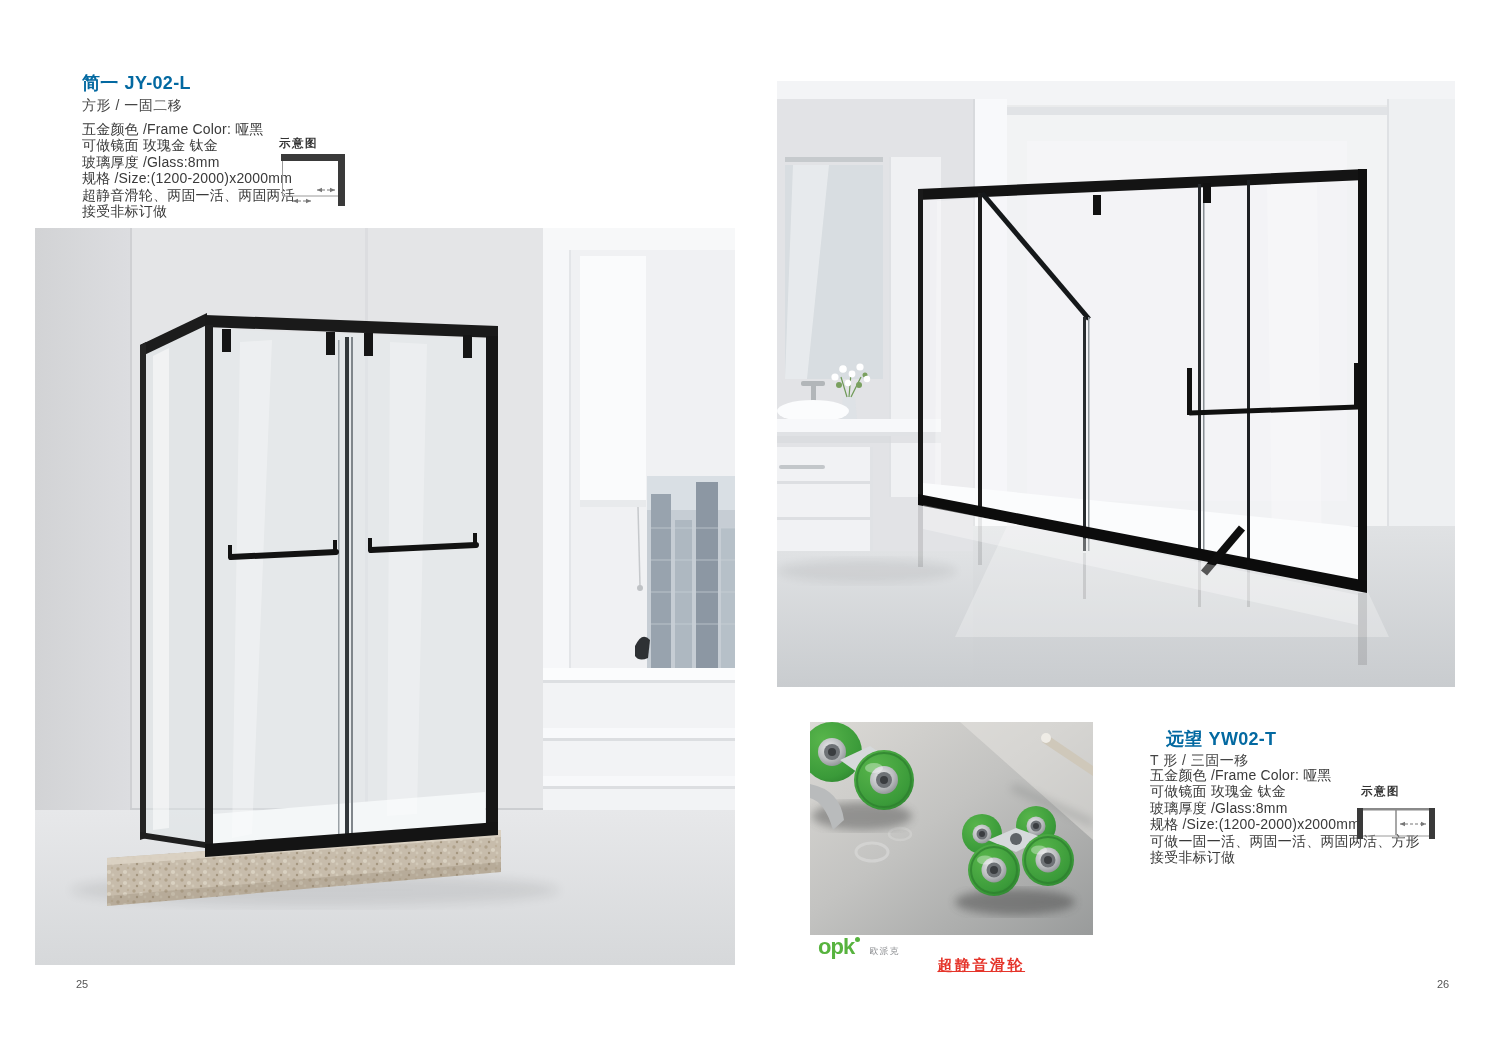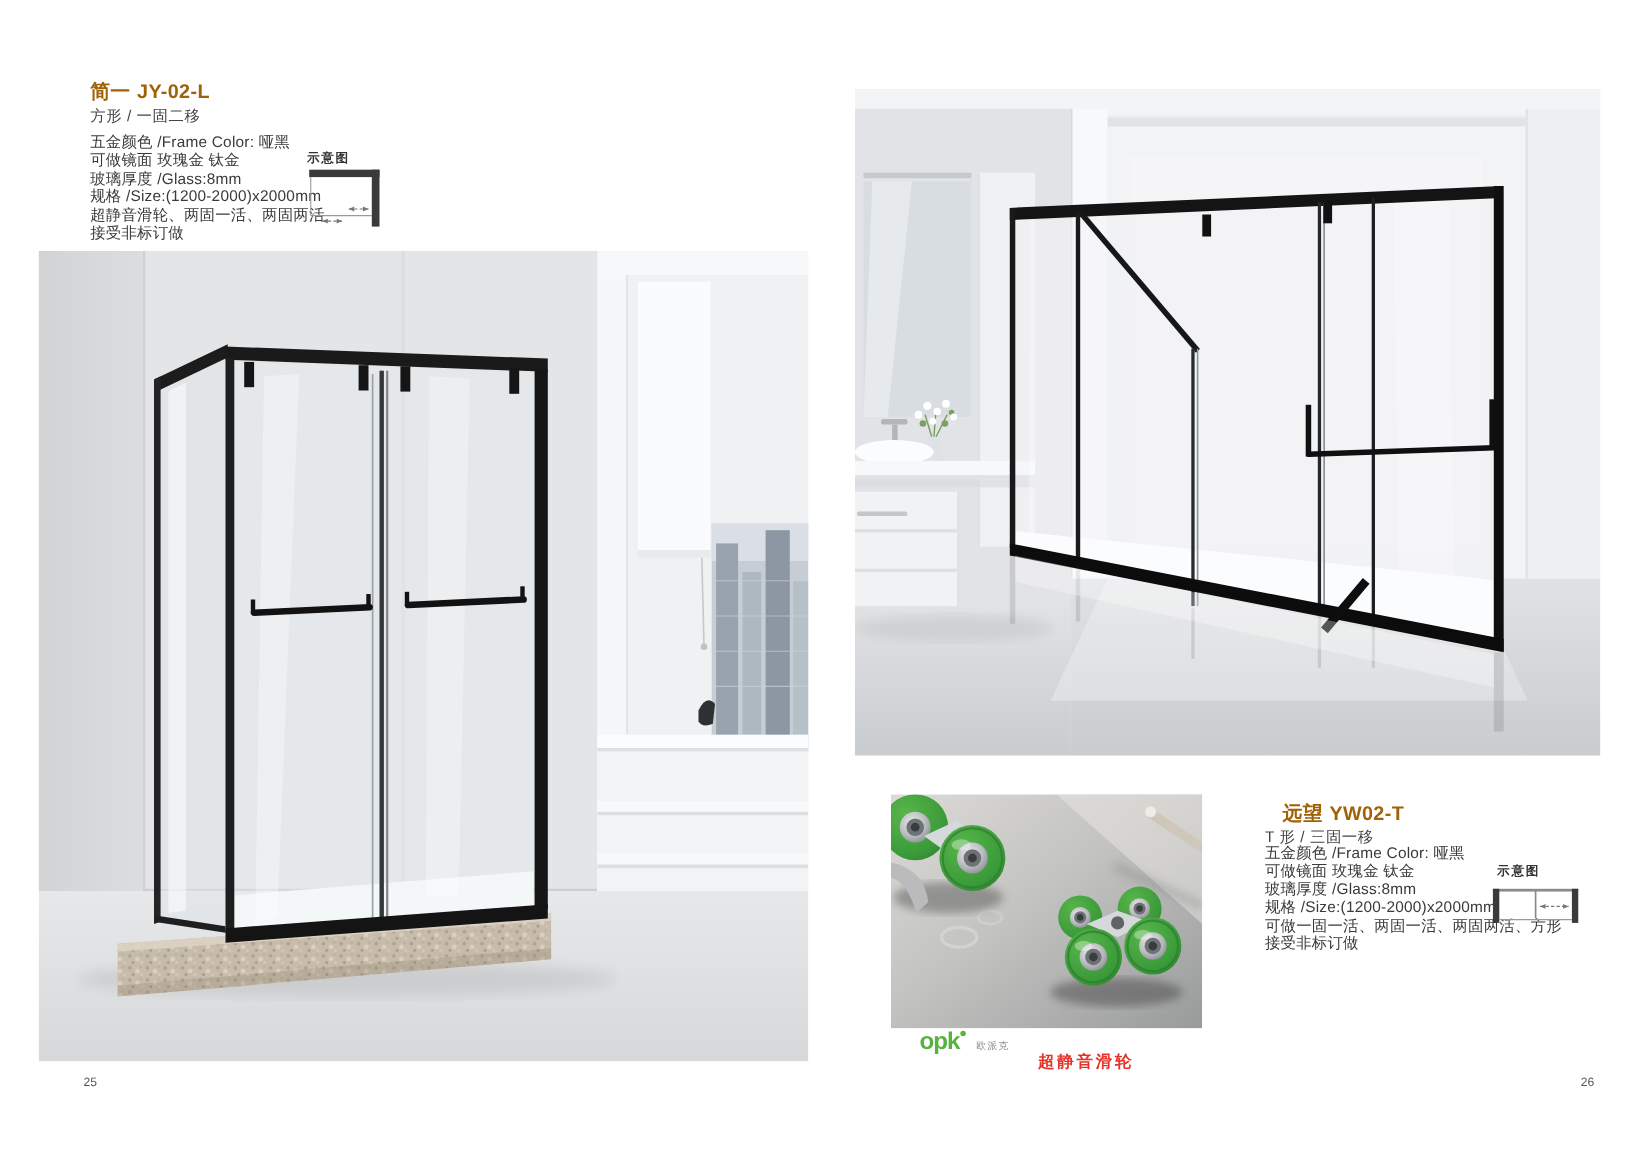--- a/index.html
+++ b/index.html
@@ -2,36 +2,36 @@
 <html><head>
 <meta charset="utf-8">
 <style>
   html,body{margin:0;padding:0;background:#ffffff;}
   .spread{
     position:relative;width:1486px;height:1051px;background:#ffffff;
     font-family:"Liberation Sans","DejaVu Sans",sans-serif;color:#333;overflow:hidden;
   }
   .abs{position:absolute;}
   
-  .prod-title{font-size:18px;font-weight:bold;color:#a16207;letter-spacing:.3px;}
+  .prod-title{font-size:18px;font-weight:bold;color:#0369a1;letter-spacing:.3px;}
   .prod-title .series{margin-right:6px;}
   .prod-sub{font-size:14px;color:#454545;letter-spacing:.5px;}
   .spec-list{font-size:14px;line-height:16.4px;color:#3a3a3a;letter-spacing:.2px;}
   .sch-label{font-size:11.5px;color:#333;letter-spacing:1.5px;font-weight:bold;}
   .pagenum{font-size:11px;color:#555;}
   
   .photo{overflow:hidden;}
   .photo svg{display:block;}
   
   .brand-row{display:flex;align-items:flex-start;}
   .opk-logo{position:relative;line-height:1;}
-  .opk-text{font-size:22px;font-weight:bold;color:#57b33e;letter-spacing:-1px;margin-left:18px;}
+  .opk-text{font-size:22px;font-weight:bold;color:#57b33e;letter-spacing:-1px;}
   .opk-dot{display:inline-block;width:5px;height:5px;border-radius:50%;background:#57b33e;vertical-align:top;margin:1px 0 0 1px;}
   .opk-cn{font-size:9px;color:#8e9093;letter-spacing:1px;margin-left:5px;text-align:center;}
-  .brand-tagline{margin-left:26px;font-size:15px;font-weight:bold;color:#e5352b;letter-spacing:2.5px;padding-top:20px;}
+  .brand-tagline{margin-left:38px;font-size:15px;font-weight:bold;color:#e5352b;letter-spacing:2.5px;padding-top:20px;text-decoration:underline;}
 </style>
 </head>
 <body>
 
 <div class="spread">
 
   <div class="abs prod-title" style="left:82px;top:71px;">
     <span class="series">简一</span><span>JY-02-L</span>
   </div>
   <div class="abs prod-sub" style="left:82px;top:97px;">方形 / 一固二移</div>

